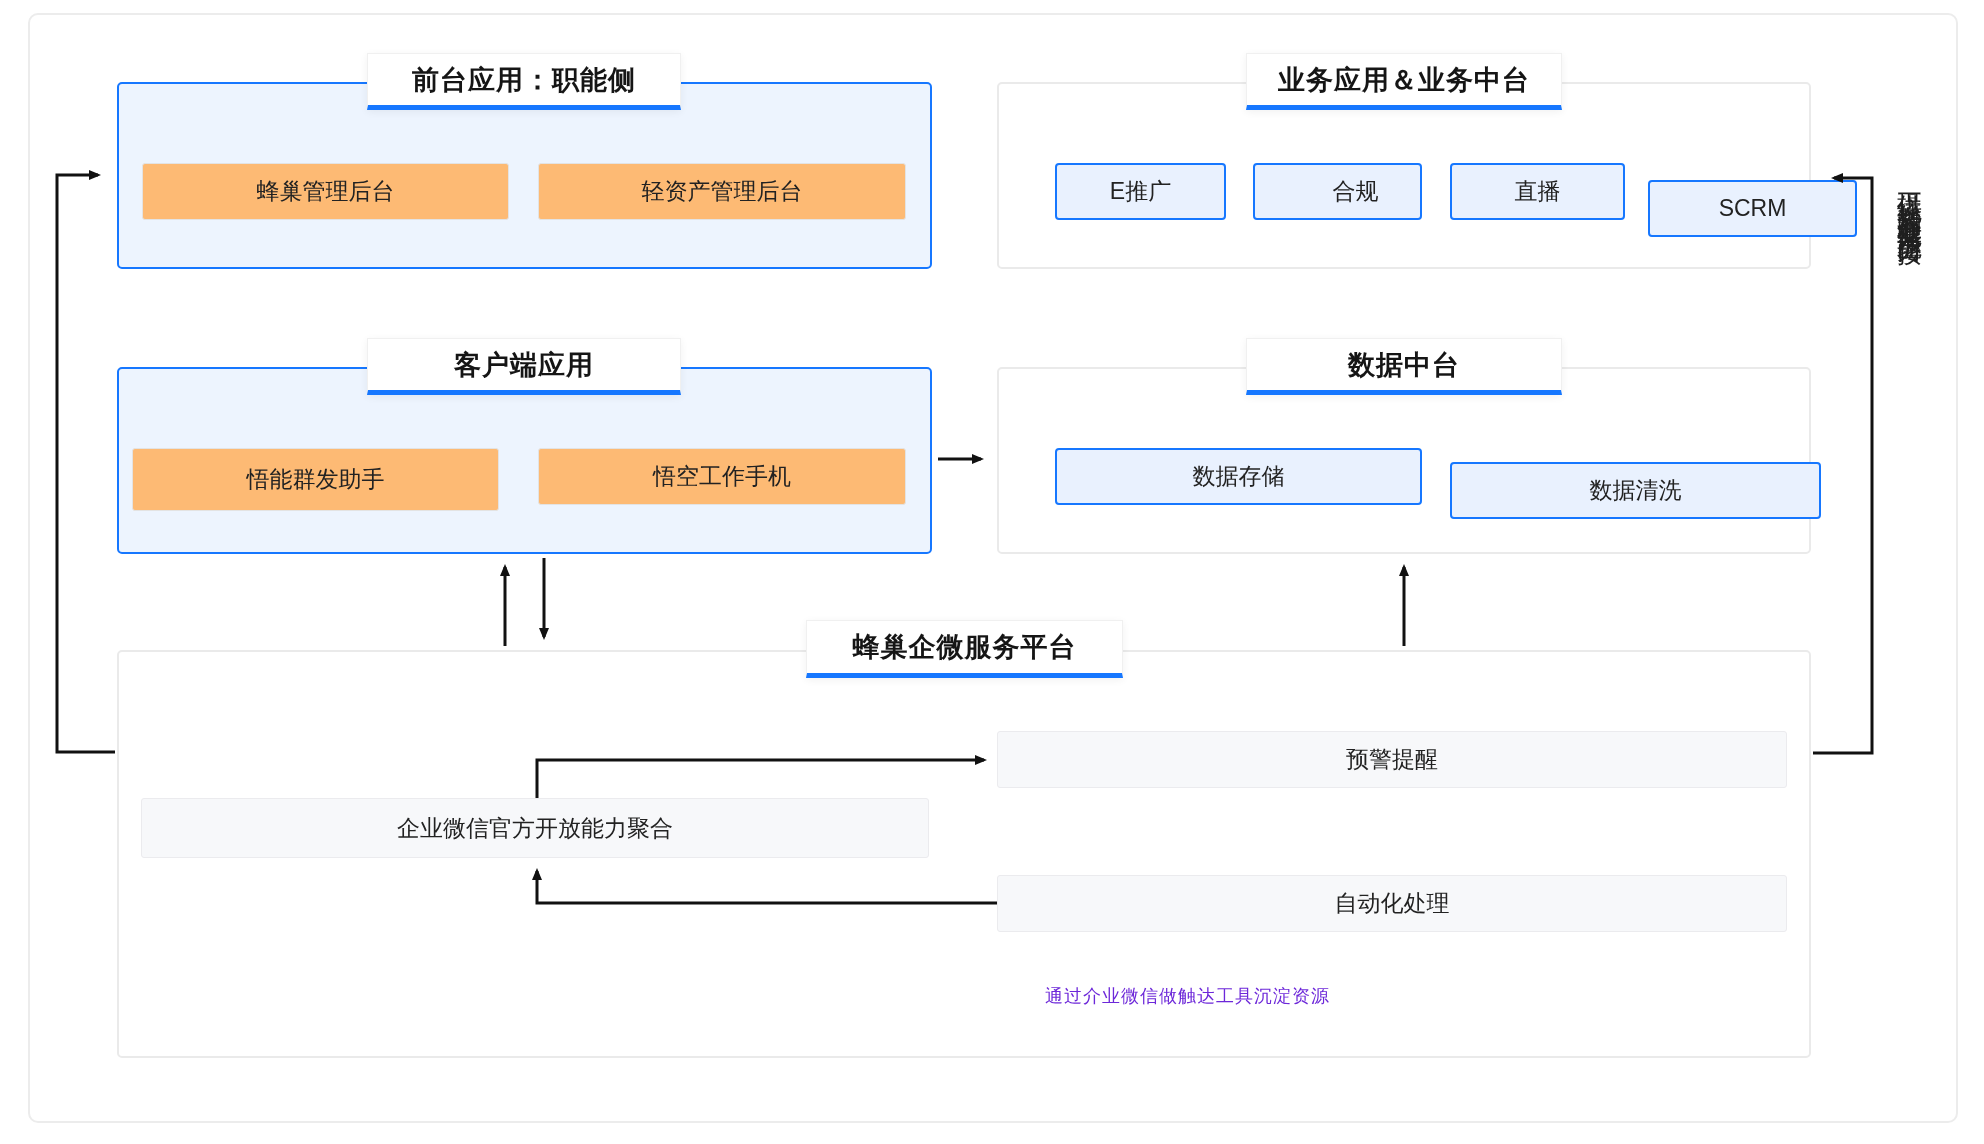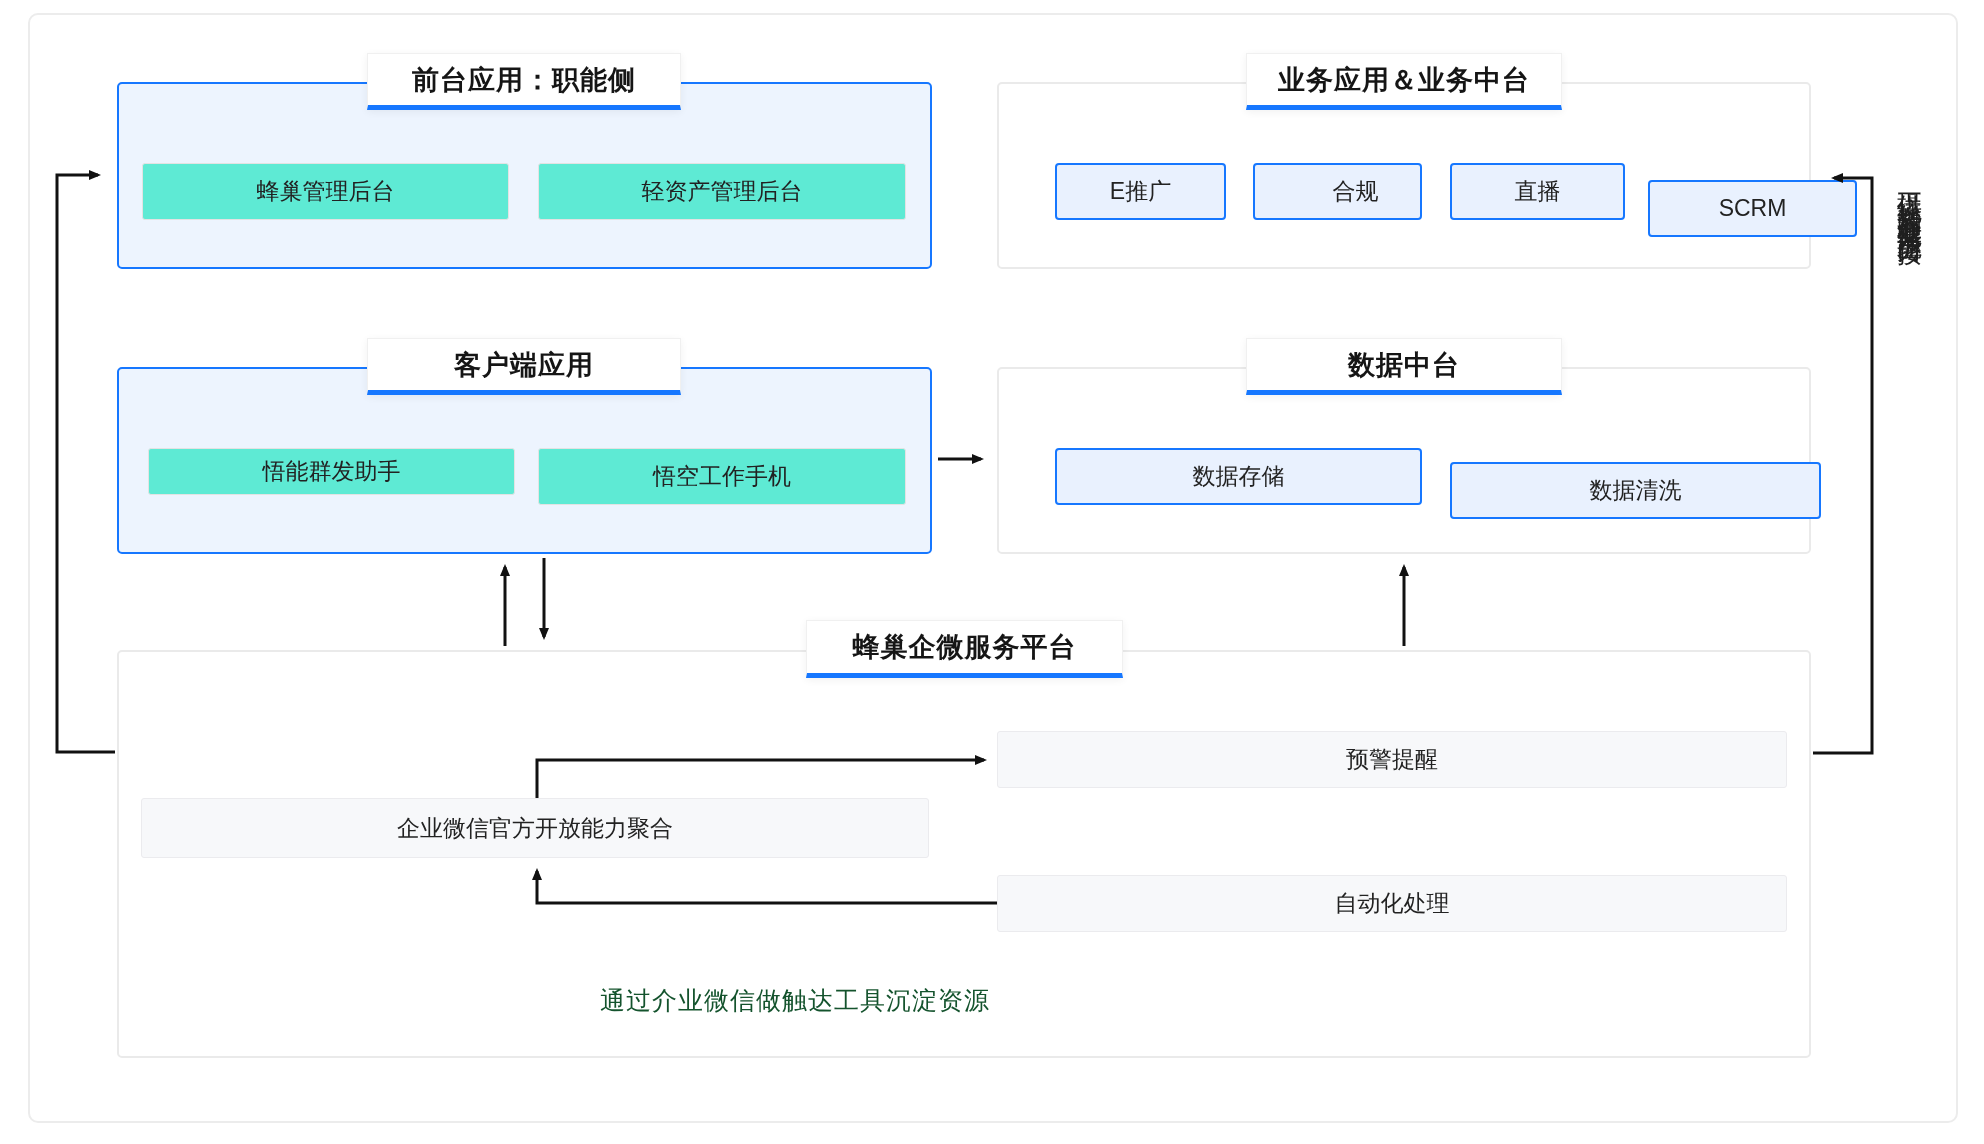--- a/index.html
+++ b/index.html
@@ -19,26 +19,26 @@
     border:1px solid #f0f0f0;border-bottom:5px solid #1677ff;
     box-shadow:0 2px 8px rgba(0,0,0,.06);
     display:flex;align-items:center;justify-content:center;
     font-size:27px;font-weight:700;letter-spacing:1px;color:#151515;z-index:3;
   }
   .ibox{
     position:absolute;box-sizing:border-box;
     display:flex;align-items:center;justify-content:center;
     font-size:23px;color:#222;z-index:2;
   }
-  .ibox.white{background:#5eead4;border:1px solid #e3e3e3;border-radius:3px;}
+  .ibox.white{background:#fdba74;border:1px solid #e3e3e3;border-radius:3px;}
   .ibox.bluebox{background:#e9f1fe;border:2px solid #1677ff;border-radius:4px;margin-left:34px;}
   .ibox.lightgray{background:#f7f8fa;border:1px solid #ebebee;border-radius:3px;}
   .note{
-    position:absolute;left:600px;top:984px;width:730px;text-align:left;
-    font-size:25px;color:#14532d;letter-spacing:1px;z-index:2;
+    position:absolute;left:600px;top:984px;width:730px;text-align:right;
+    font-size:18px;color:#6d28d9;letter-spacing:1px;z-index:2;
   }
   .side-note{
     position:absolute;left:1884px;top:172px;height:450px;
     writing-mode:vertical-lr;text-orientation:upright;
     font-size:25px;color:#1f1f1f;letter-spacing:3px;line-height:52px;z-index:2;
   }
   svg.arrows{position:absolute;left:0;top:0;z-index:4;pointer-events:none;}
 
   
   #frontend-container{left:117px;top:82px;width:815px;height:187px;}
@@ -48,21 +48,21 @@
 
   #business-container{left:997px;top:82px;width:814px;height:187px;}
   #business-header{left:1246px;top:53px;width:316px;height:57px;}
   #business-item-0{left:1021px;top:163px;width:171px;height:57px;}
   #business-item-1{left:1219px;top:163px;width:169px;height:57px;padding-left:36px;}
   #business-item-2{left:1416px;top:163px;width:175px;height:57px;}
   #business-item-3{left:1614px;top:180px;width:209px;height:57px;}
 
   #client-container{left:117px;top:367px;width:815px;height:187px;}
   #client-header{left:367px;top:338px;width:314px;height:57px;}
-  #client-item-0{left:148px;top:448px;width:367px;height:47px;}
+  #client-item-0{left:132px;top:448px;width:367px;height:63px;}
   #client-item-1{left:538px;top:448px;width:368px;height:57px;}
 
   #data-container{left:997px;top:367px;width:814px;height:187px;}
   #data-header{left:1246px;top:338px;width:316px;height:57px;}
   #data-item-0{left:1021px;top:448px;width:367px;height:57px;}
   #data-item-1{left:1416px;top:462px;width:371px;height:57px;}
 
   #platform-container{left:117px;top:650px;width:1694px;height:408px;}
   #platform-header{left:806px;top:620px;width:317px;height:58px;}
   #aggregation-box{left:141px;top:798px;width:788px;height:60px;}

